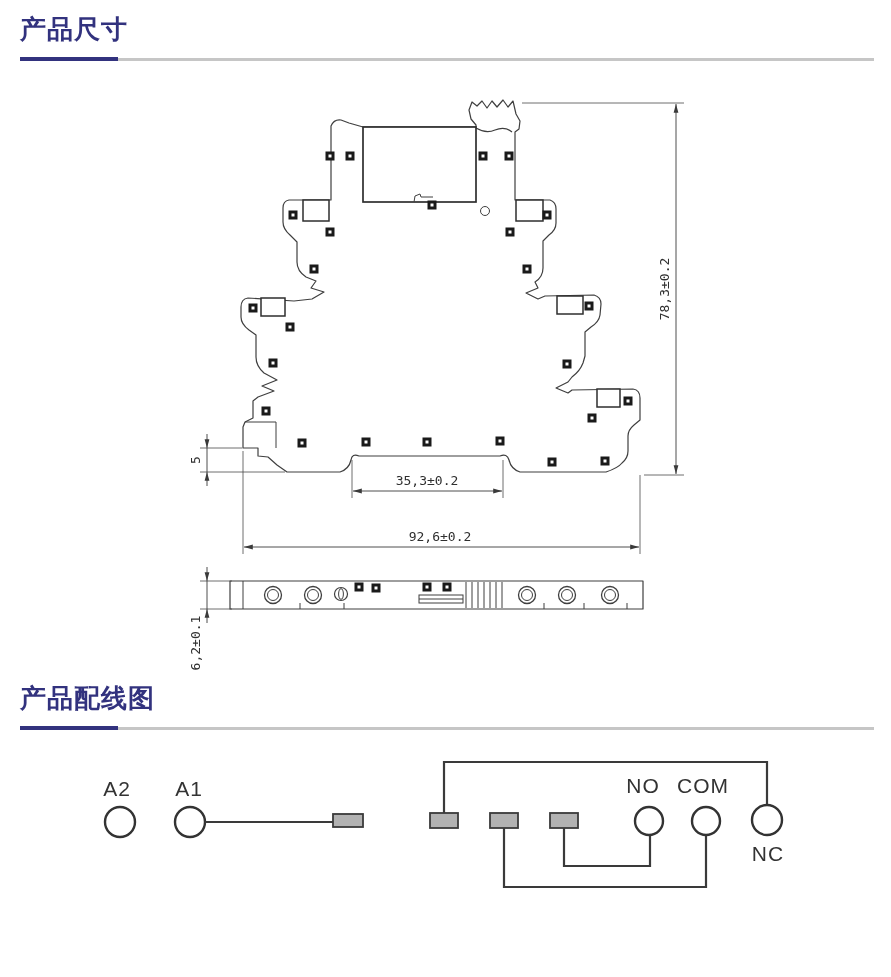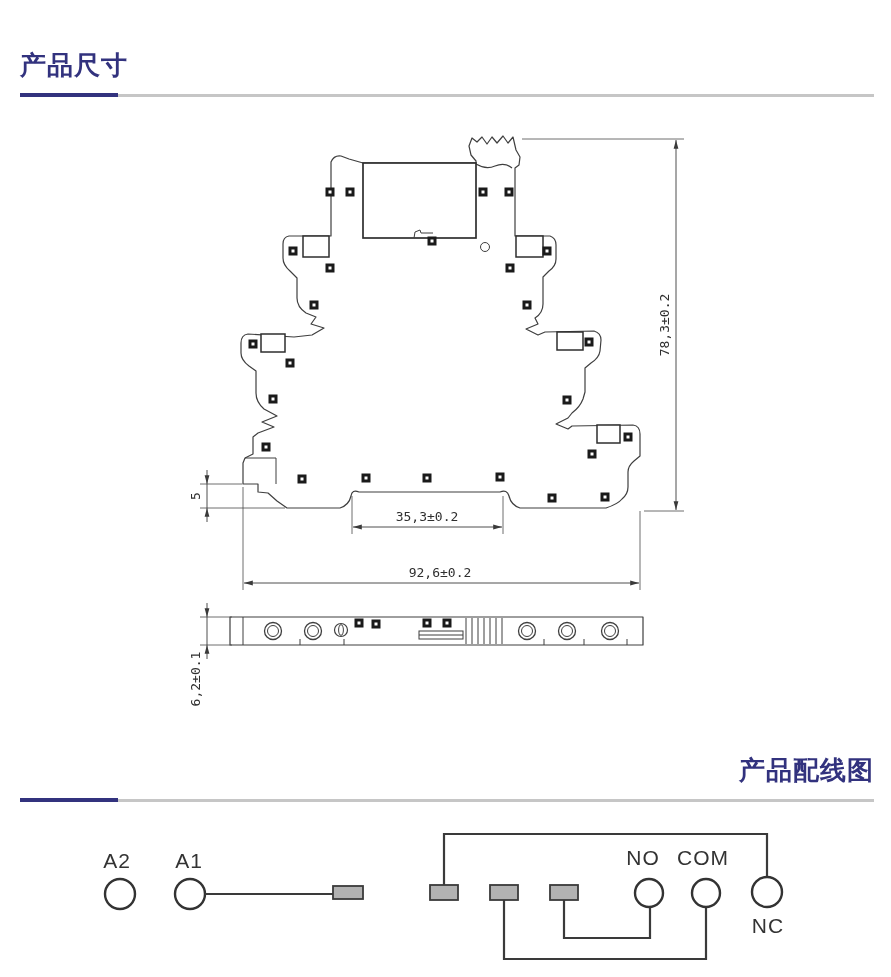--- a/index.html
+++ b/index.html
@@ -1,18 +1,18 @@
 <!DOCTYPE html>
 <html><head>
 <meta charset="utf-8">
 <style>
   html,body{margin:0;padding:0;background:#ffffff;}
   body{width:891px;min-height:977px;font-family:"Liberation Sans",sans-serif;}
   .page{width:891px;min-height:977px;background:#ffffff;position:relative;}
-  .section-header{padding:14px 17px 0 20px;margin-top:36px;}
+  .section-header{padding:14px 17px 0 20px;}
   .section-header h2{
     margin:0;font-size:26px;line-height:30px;font-weight:bold;
     color:#32327E;letter-spacing:1px;font-family:"Liberation Sans",sans-serif;
   }
   .rule{display:flex;align-items:center;margin-top:13px;height:4px;}
   .rule .navy{width:98px;height:4px;background:#32327E;}
   .rule .gray{flex:1;height:3px;background:#c6c6c6;}
   svg{display:block;}
   .outline{fill:none;stroke:#3f3f3f;stroke-width:1.2;stroke-linejoin:round;}
   .thick{fill:#ffffff;stroke:#2e2e2e;stroke-width:1.7;}
@@ -181,21 +181,21 @@
     <g>
       <line class="ext" x1="200" y1="580" x2="232" y2="580"></line>
       <line class="ext" x1="200" y1="608" x2="232" y2="608"></line>
       <line class="dim" x1="207" y1="566" x2="207" y2="580" marker-end="url(#arr)"></line>
       <line class="dim" x1="207" y1="622" x2="207" y2="608" marker-end="url(#arr)"></line>
       <line class="dim" x1="207" y1="580" x2="207" y2="608"></line>
       <text class="dimtxt" x="200" y="642" text-anchor="middle" transform="rotate(-90 200 642)">6,2±0.1</text>
     </g>
   </svg>
 
-  <div class="section-header" style="padding-top:0;text-align:right;">
+  <div class="section-header" style="padding-top:0;">
     <h2>产品配线图</h2>
     <div class="rule">
       <div class="navy"></div>
       <div class="gray"></div>
     </div>
   </div>
 
   <svg width="891" height="190" viewBox="0 742 891 190" style="margin-top:12px;" xmlns="http://www.w3.org/2000/svg">
     <g>
 

